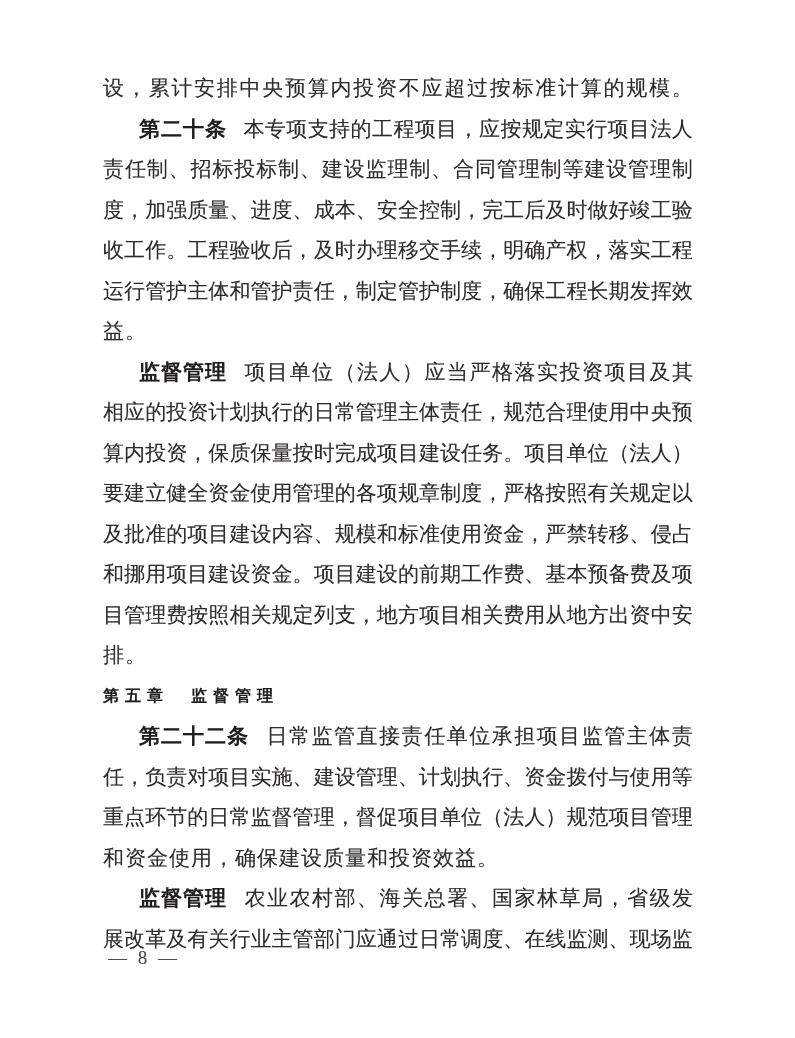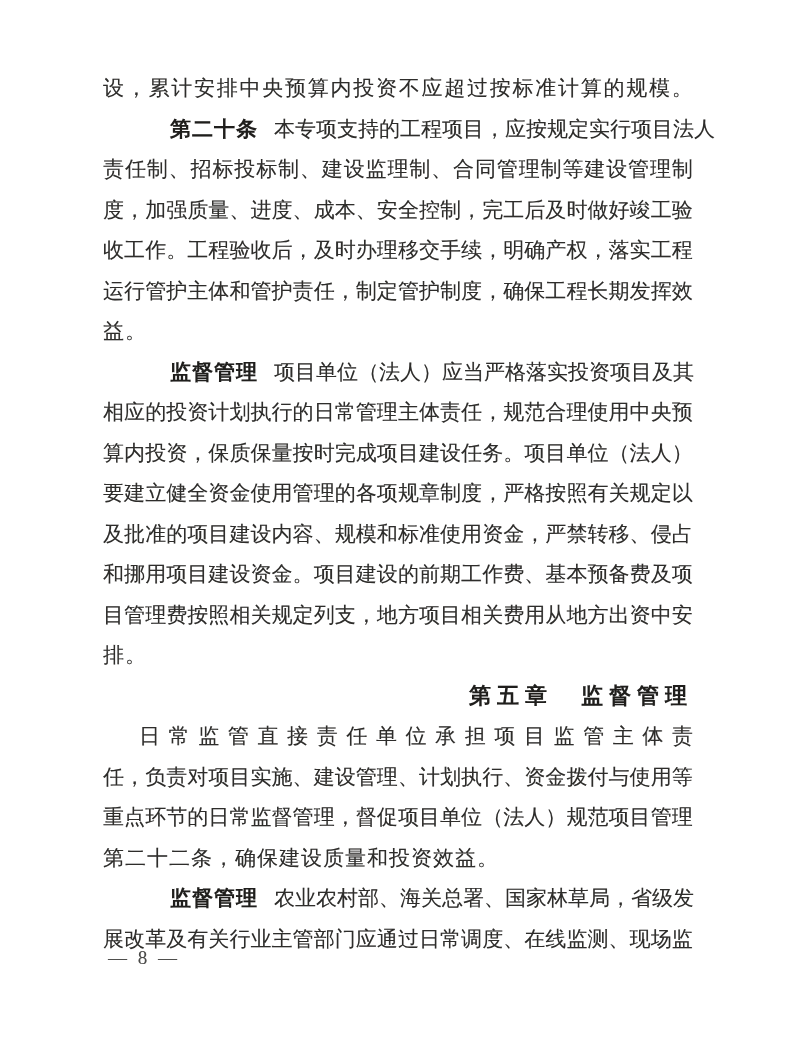--- a/index.html
+++ b/index.html
@@ -42,27 +42,26 @@
   }
   .line.indent {
     padding-left: 36px;
   }
   .bold-prefix {
     font-weight: bold;
     color: #1f1e1c;
     letter-spacing: 1px;
     margin-right: 16px;
     flex: none;
-    margin-left: 31px;
   }
   .line.chapter {
     font-weight: bold;
     color: #1f1e1c;
-    text-align: right;
-    font-size: 22px;
+    text-align: left;
+    font-size: 16px;
     letter-spacing: 6px;
   }
   .page-number {
     position: absolute;
     left: 108px;
     top: 947px;
     height: 22px;
     line-height: 22px;
     font-size: 19px;
     letter-spacing: 3px;
@@ -446,20 +445,21 @@
         <span>地</span>
         <span>方</span>
         <span>出</span>
         <span>资</span>
         <span>中</span>
         <span>安</span>
       </div>
       <div class="line plain">排。</div>
       <div class="line plain chapter">第五章　监督管理</div>
       <div class="line flexjust indent">
+        <span class="bold-prefix">第二十二条</span>
         <span>日</span>
         <span>常</span>
         <span>监</span>
         <span>管</span>
         <span>直</span>
         <span>接</span>
         <span>责</span>
         <span>任</span>
         <span>单</span>
         <span>位</span>
@@ -526,21 +526,21 @@
         <span>法</span>
         <span>人</span>
         <span>）</span>
         <span>规</span>
         <span>范</span>
         <span>项</span>
         <span>目</span>
         <span>管</span>
         <span>理</span>
       </div>
-      <div class="line plain">第二十二条，确保建设质量和投资效益。</div>
+      <div class="line plain">和资金使用，确保建设质量和投资效益。</div>
       <div class="line flexjust indent">
         <span class="bold-prefix">监督管理</span>
         <span>农</span>
         <span>业</span>
         <span>农</span>
         <span>村</span>
         <span>部</span>
         <span>、</span>
         <span>海</span>
         <span>关</span>

